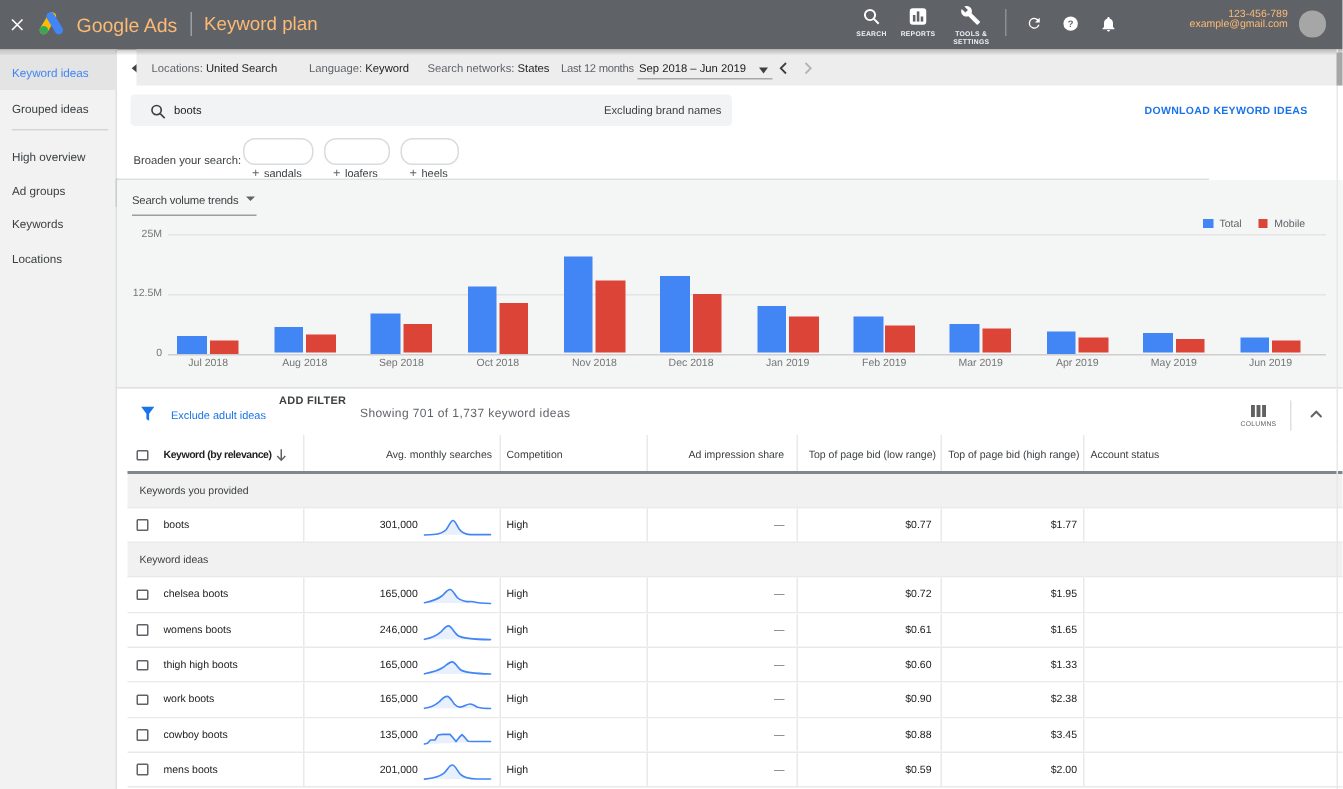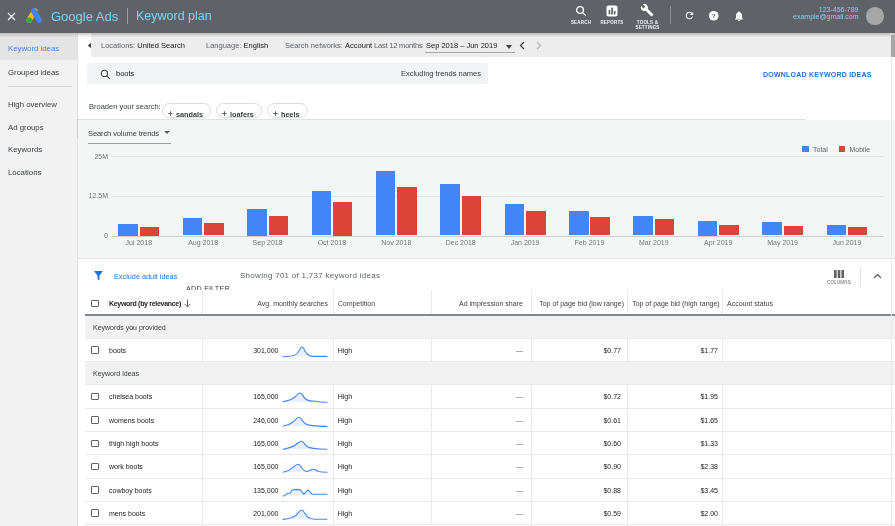--- a/index.html
+++ b/index.html
@@ -1,38 +1,38 @@
 <!DOCTYPE html>
 <html><head><meta charset="utf-8">
 <style>
 * { margin:0; padding:0; box-sizing:border-box; }
 html,body { width:895px; height:526px; overflow:hidden; background:#fff;
   font-family:"Liberation Sans", sans-serif; -webkit-font-smoothing:antialiased; }
 .ab { position:absolute; }
 
 #topbar { position:absolute; left:0; top:0; width:895px; height:33px; background:#5f6368; }
-#topbar .wtxt { position:absolute; color:#7dd3fc; }
+#topbar .wtxt { position:absolute; color:#fdba74; }
 .iconlab { position:absolute; color:#f1f3f4; font-size:4.5px; font-weight:bold; letter-spacing:.2px; text-align:center; line-height:5.2px; }
 
 #sidebar { position:absolute; left:0; top:33px; width:78px; height:493px; background:#f2f2f2; border-right:1px solid #e0e0e0; }
 #sidebar .it { position:absolute; left:8px; font-size:7.8px; color:#3c4043; }
 #selband { position:absolute; left:0; top:2px; width:78px; height:25px; background:#e4e4e4; }
 
 #toolbar { position:absolute; left:91px; top:33px; width:804px; height:24px; background:#ededed; font-size:7.5px; }
 #toolbar > span { white-space:nowrap; position:absolute; top:7.5px; } #toolbar span span { position:static; }
 .gl { color:#5f6368; } .gv { color:#202124; }
 
 #searchbox { position:absolute; left:87px; top:63px; width:401px; height:21px; background:#f1f3f4; border-radius:3px; }
 #searchbox .q { position:absolute; left:29px; top:6px; font-size:7.5px; color:#202124; }
 #searchbox .ex { position:absolute; right:7px; top:6px; font-size:7.5px; color:#3c4043; }
 #dl { white-space:nowrap; position:absolute; left:763px; top:71px; width:110px; font-size:7px; font-weight:bold; letter-spacing:.22px; color:#1a73e8; }
 
 #broaden { position:absolute; left:79px; top:90px; width:727px; height:30px; border-bottom:1px solid #e0e0e0; }
 #broaden .t { position:absolute; left:10px; top:11.5px; font-size:7.5px; color:#3c4043; }
-.chip { position:absolute; top:13px; height:15px; border:1px solid #dadce0; border-radius:8px; font-size:7.3px; color:#3c4043; line-height:13px; padding:4px 7px 0 5px; background:#fff;font-weight:bold; }
+.chip { position:absolute; top:2px; height:15px; border:1px solid #dadce0; border-radius:8px; font-size:7.3px; color:#3c4043; line-height:13px; padding:16px 7px 0 5px; background:#fff; }
 .chip .pl { color:#5f6368; font-size:8.5px; margin-right:3px; }
 
 #chart { position:absolute; left:78px; top:120px; width:817px; height:139px; background:#f4f5f5; border-bottom:1px solid #e0e0e0; }
 #svt { position:absolute; left:88px; top:128.5px; font-size:7.5px; color:#3c4043; border-bottom:1px solid #9e9e9e; padding:0 1px 5px 0; letter-spacing:-.1px; }
 #svt .car { display:inline-block; margin-left:5px; width:0; height:0; border-left:3.2px solid transparent; border-right:3.2px solid transparent; border-top:3.8px solid #5f6368; vertical-align:1.5px; }
 .grid { position:absolute; left:112px; width:772px; height:1px; background:#e4e4e4; }
 .ylab { position:absolute; left:60px; width:48px; text-align:right; font-size:7px; color:#757575; }
 .bar { position:absolute; }
 .mlab { position:absolute; width:50px; text-align:center; font-size:7px; color:#757575; }
 .lgsq { position:absolute; width:6.5px; height:6.5px; }
@@ -115,41 +115,41 @@
   <span class="it" style="top:112px">Keywords</span>
   <span class="it" style="top:134.5px">Locations</span>
   <div class="ab" style="left:77px;top:86px;width:2px;height:19px;background:#cdcdcd"></div>
 </div>
 
 <svg class="ab" style="left:86.5px;top:42px" width="5" height="7" viewBox="0 0 5 7">
     <path d="M5,0 L0.8,3.5 L5,7 Z" fill="#3c4043"></path>
   </svg>
 <div id="toolbar">
   <span class="gl" style="left:10px">Locations:&nbsp;<span class="gv">United Search</span></span>
-  <span class="gl" style="left:115px">Language:&nbsp;<span class="gv">English</span></span>
-  <span class="gl" style="left:194px">Search networks:&nbsp;<span class="gv">Account</span></span>
+  <span class="gl" style="left:115px">Language:&nbsp;<span class="gv">Keyword</span></span>
+  <span class="gl" style="left:194px">Search networks:&nbsp;<span class="gv">States</span></span>
   <span class="gl" style="left:283px;letter-spacing:-.2px">Last 12 months</span>
   <span class="gv" style="left:335px">Sep 2018 – Jun 2019</span>
   <div class="ab" style="left:414.5px;top:11.5px;width:0;height:0;border-left:3.6px solid transparent;border-right:3.6px solid transparent;border-top:4.2px solid #3c4043"></div>
     <div class="ab" style="left:334px;top:18.7px;width:90px;height:1px;background:#a8a8a8"></div>
   <svg class="ab" style="left:428px;top:7.5px" width="6" height="9" viewBox="0 0 6 9">
       <path d="M5,1 L1.5,4.5 L5,8" stroke="#3c4043" stroke-width="1.2" fill="none"></path>
     </svg>
   <svg class="ab" style="left:444.5px;top:7.5px" width="6" height="9" viewBox="0 0 6 9">
       <path d="M1,1 L4.5,4.5 L1,8" stroke="#b4b4b4" stroke-width="1.2" fill="none"></path>
     </svg>
 </div>
 
 <div id="searchbox">
   <svg class="ab" style="left:13px;top:5.5px" width="11" height="11" viewBox="0 0 11 11">
       <circle cx="4.4" cy="4.4" r="3.1" fill="none" stroke="#3c4043" stroke-width="1.1"></circle>
       <line x1="6.8" y1="6.8" x2="9.8" y2="9.8" stroke="#3c4043" stroke-width="1.1"></line>
     </svg>
   <span class="q">boots</span>
-  <span class="ex">Excluding trends names</span>
+  <span class="ex">Excluding brand names</span>
 </div>
 <div id="dl">DOWNLOAD KEYWORD IDEAS</div>
 
 <div id="broaden">
   <div class="t">Broaden your search:</div>
   <div class="chip" style="left:83px"><span class="pl">+</span>sandals</div>
   <div class="chip" style="left:137px"><span class="pl">+</span>loafers</div>
   <div class="chip" style="left:188px"><span class="pl">+</span>heels</div>
 </div>
 
@@ -200,21 +200,21 @@
 <div class="mlab" style="left:628.8px;top:239px">Mar 2019</div>
 <div class="mlab" style="left:693.2px;top:239px">Apr 2019</div>
 <div class="mlab" style="left:757.6px;top:239px">May 2019</div>
 <div class="mlab" style="left:822.0px;top:239px">Jun 2019</div>
 
 <div id="filter">
   <svg class="ab" style="left:8.5px;top:11.5px" width="9" height="10" viewBox="0 0 9 10">
       <path d="M0,0 L9,0 L5.4,4.8 L5.4,9.5 L3.6,8.3 L3.6,4.8 Z" fill="#1a73e8"></path>
     </svg>
   <span class="ab" style="left:29px;top:12px;font-size:7.3px;color:#1a73e8">Exclude adult ideas</span>
-  <span class="ab" style="left:101px;top:24px;font-size:7.3px;font-weight:normal;color:#3c4043;letter-spacing:.2px">ADD FILTER</span>
+  <span class="ab" style="left:101px;top:2px;font-size:7.3px;font-weight:bold;color:#3c4043;letter-spacing:.2px">ADD FILTER</span>
   <span class="ab" style="left:155px;top:11.5px;font-size:8px;letter-spacing:.28px;color:#5f6368">Showing 701 of 1,737 keyword ideas</span>
   <svg class="ab" style="left:749px;top:10px" width="10" height="8" viewBox="0 0 10 8">
       <rect x="0" y="0" width="2.6" height="8" fill="#616161"></rect>
       <rect x="3.7" y="0" width="2.6" height="8" fill="#616161"></rect>
       <rect x="7.4" y="0" width="2.6" height="8" fill="#616161"></rect>
     </svg>
   <div class="ab" style="left:740px;top:20px;width:28px;text-align:center;font-size:4.5px;color:#616161;letter-spacing:.2px">COLUMNS</div>
   <div class="ab" style="left:775px;top:7px;width:1px;height:20px;background:#e0e0e0"></div>
   <svg class="ab" style="left:788px;top:13.5px" width="9" height="6" viewBox="0 0 9 6">
       <path d="M1,5 L4.5,1.5 L8,5" stroke="#5f6368" stroke-width="1.3" fill="none"></path>

